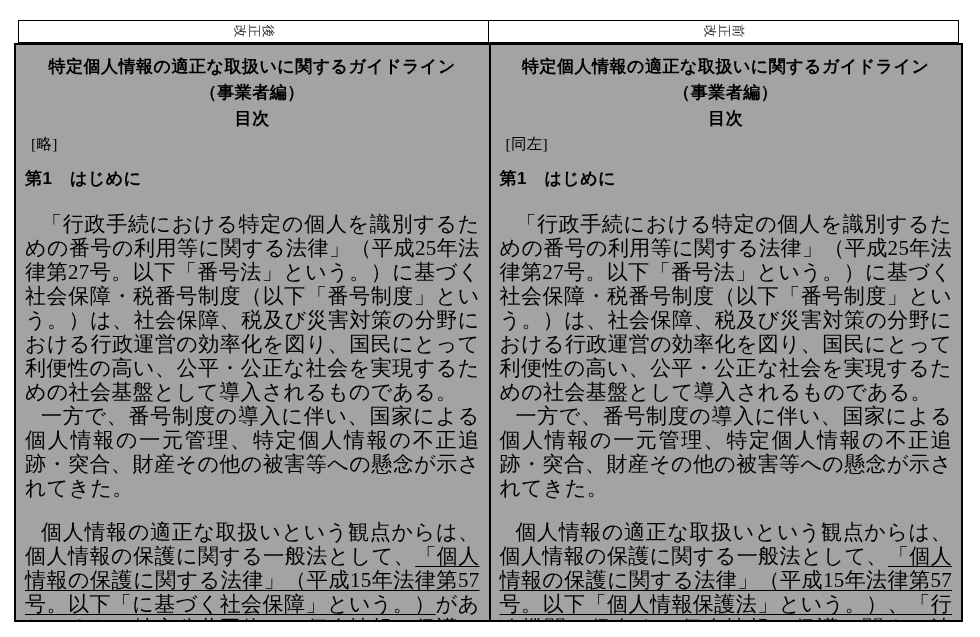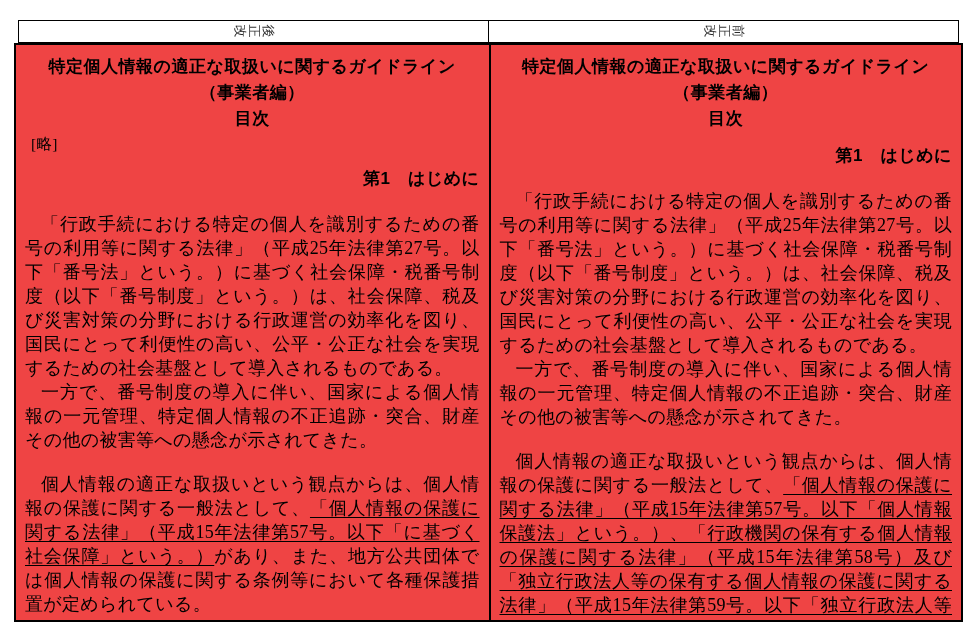--- a/index.html
+++ b/index.html
@@ -52,21 +52,21 @@
   
   .body-table {
     position: absolute;
     left: 14px;
     top: 43px;
     width: 949px;
     height: 579px;
     border: 2px solid #000000;
     box-sizing: border-box;
     display: flex;
-    background: #ef4444;
+    background: #a3a3a3;
   }
   .col {
     flex: 1 1 50%;
     box-sizing: border-box;
     padding: 9px 9px 0 9px;
     overflow: hidden;
   }
   .col + .col {
     border-left: 2px solid #000000;
   }
@@ -84,25 +84,24 @@
     padding-left: 6px;
     letter-spacing: 0.3px;
   }
   .heading {
     font-family: "Liberation Sans", sans-serif;
     font-weight: bold;
     font-size: 17px;
     line-height: 26px;
     margin-top: 11px;
     letter-spacing: 0.5px;
-    text-align: right;
   }
   .para {
     margin: 0;
-    font-size: 18px;
+    font-size: 21px;
     line-height: 24px;
     text-align: justify;
     text-indent: 16px;
     letter-spacing: 0.3px;
     word-break: break-all;
   }
   .para.gap {
     margin-top: 20px;
   }
   .u {
@@ -133,20 +132,21 @@
         <div class="note">[略]</div>
         <div class="heading">第1　はじめに</div>
         <p class="para gap"><span>「行政手続における特定の個人を識別するための番号の利用等に関する法律」（平成25年法律第27号。以下「番号法」という。）に基づく社会保障・税番号制度（以下「番号制度」という。）は、社会保障、税及び災害対策の分野における行政運営の効率化を図り、国民にとって利便性の高い、公平・公正な社会を実現するための社会基盤として導入されるものである。</span></p>
         <p class="para"><span>一方で、番号制度の導入に伴い、国家による個人情報の一元管理、特定個人情報の不正追跡・突合、財産その他の被害等への懸念が示されてきた。</span></p>
         <p class="para gap"><span>個人情報の適正な取扱いという観点からは、個人情報の保護に関する一般法として、</span><span class="u">「個人情報の保護に関する法律」（平成15年法律第57号。以下「に基づく社会保障」という。）</span><span>があり、また、地方公共団体では個人情報の保護に関する条例等において各種保護措置が定められている。</span></p>
       </div>
     <div class="col" id="col-before">
         <div class="title-line">特定個人情報の適正な取扱いに関するガイドライン</div>
         <div class="title-line">（事業者編）</div>
         <div class="title-line">目次</div>
+        <div class="note">[同左]</div>
         <div class="heading">第1　はじめに</div>
         <p class="para gap"><span>「行政手続における特定の個人を識別するための番号の利用等に関する法律」（平成25年法律第27号。以下「番号法」という。）に基づく社会保障・税番号制度（以下「番号制度」という。）は、社会保障、税及び災害対策の分野における行政運営の効率化を図り、国民にとって利便性の高い、公平・公正な社会を実現するための社会基盤として導入されるものである。</span></p>
         <p class="para"><span>一方で、番号制度の導入に伴い、国家による個人情報の一元管理、特定個人情報の不正追跡・突合、財産その他の被害等への懸念が示されてきた。</span></p>
         <p class="para gap"><span>個人情報の適正な取扱いという観点からは、個人情報の保護に関する一般法として、</span><span class="u">「個人情報の保護に関する法律」（平成15年法律第57号。以下「個人情報保護法」という。）、「行政機関の保有する個人情報の保護に関する法律」（平成15年法律第58号）及び「独立行政法人等の保有する個人情報の保護に関する法律」（平成15年法律第59号。以下「独立行政法人等個人情報保護法」という。）の三つの法律</span><span>があり、また、地方公共団体では個</span></p>
       </div>
   </div>
 
 </div>
 
 </body></html>

